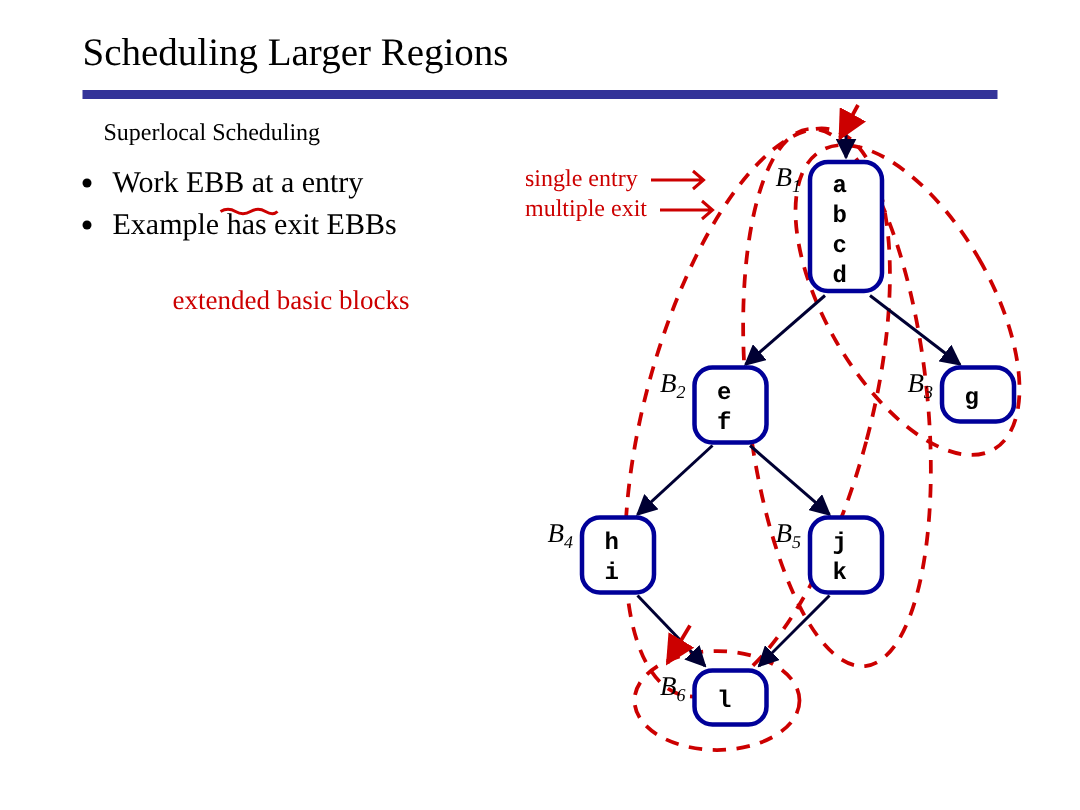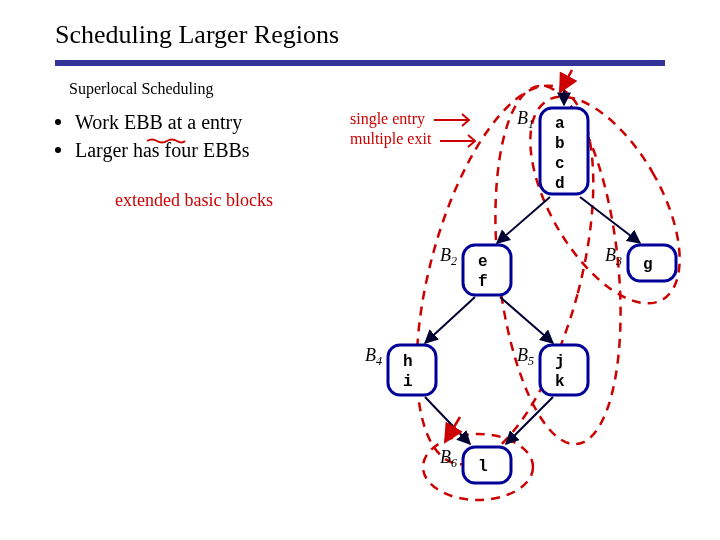--- a/index.html
+++ b/index.html
@@ -29,21 +29,21 @@
   <div class="hr"></div>
   <div class="sub">Superlocal Scheduling</div>
 
   <div class="bullets">
     <div class="row">
       <div class="dot"></div>
       <div>Work EBB at a entry</div>
     </div>
     <div class="row">
       <div class="dot"></div>
-      <div>Larger has four EBBs</div>
+      <div>Example has exit EBBs</div>
     </div>
   </div>
 
   <svg class="scribble-under">
     <path d="M0 3 Q5 0 10 3 T20 3 T30 3 T38 3" stroke="#cc0000" stroke-width="2" fill="none"></path>
   </svg>
 
   <div class="ann ann2">
     <span>single entry</span>
     <svg width="50" height="20" style="vertical-align:middle">

